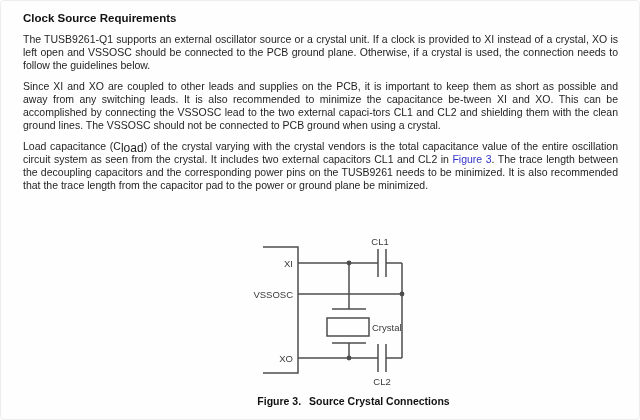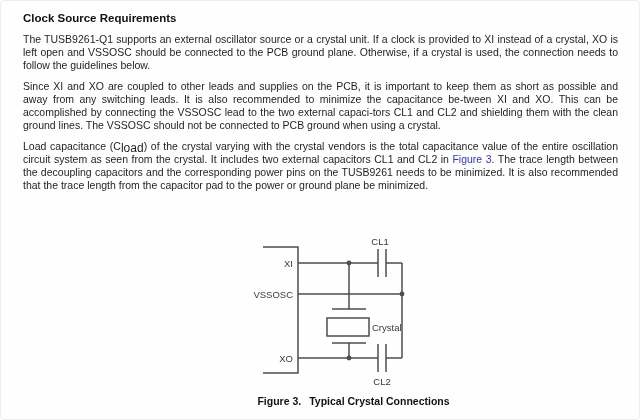--- a/index.html
+++ b/index.html
@@ -119,15 +119,15 @@
 
     <text x="292" y="265.5" text-anchor="end">XI</text>
     <text x="292" y="296.5" text-anchor="end">VSSOSC</text>
     <text x="292" y="360.5" text-anchor="end">XO</text>
     <text x="379" y="244" text-anchor="middle">CL1</text>
     <text x="381" y="384" text-anchor="middle">CL2</text>
     <text x="371" y="329.5" text-anchor="start">Crystal</text>
   </svg>
 
   <div class="caption">
-    <span class="cap-num">Figure 3.</span><span>Typical Crystal Connections</span>
+    <span class="cap-num">Figure 3.</span><span>Source Crystal Connections</span>
   </div>
 </div>
 
 </body></html>

